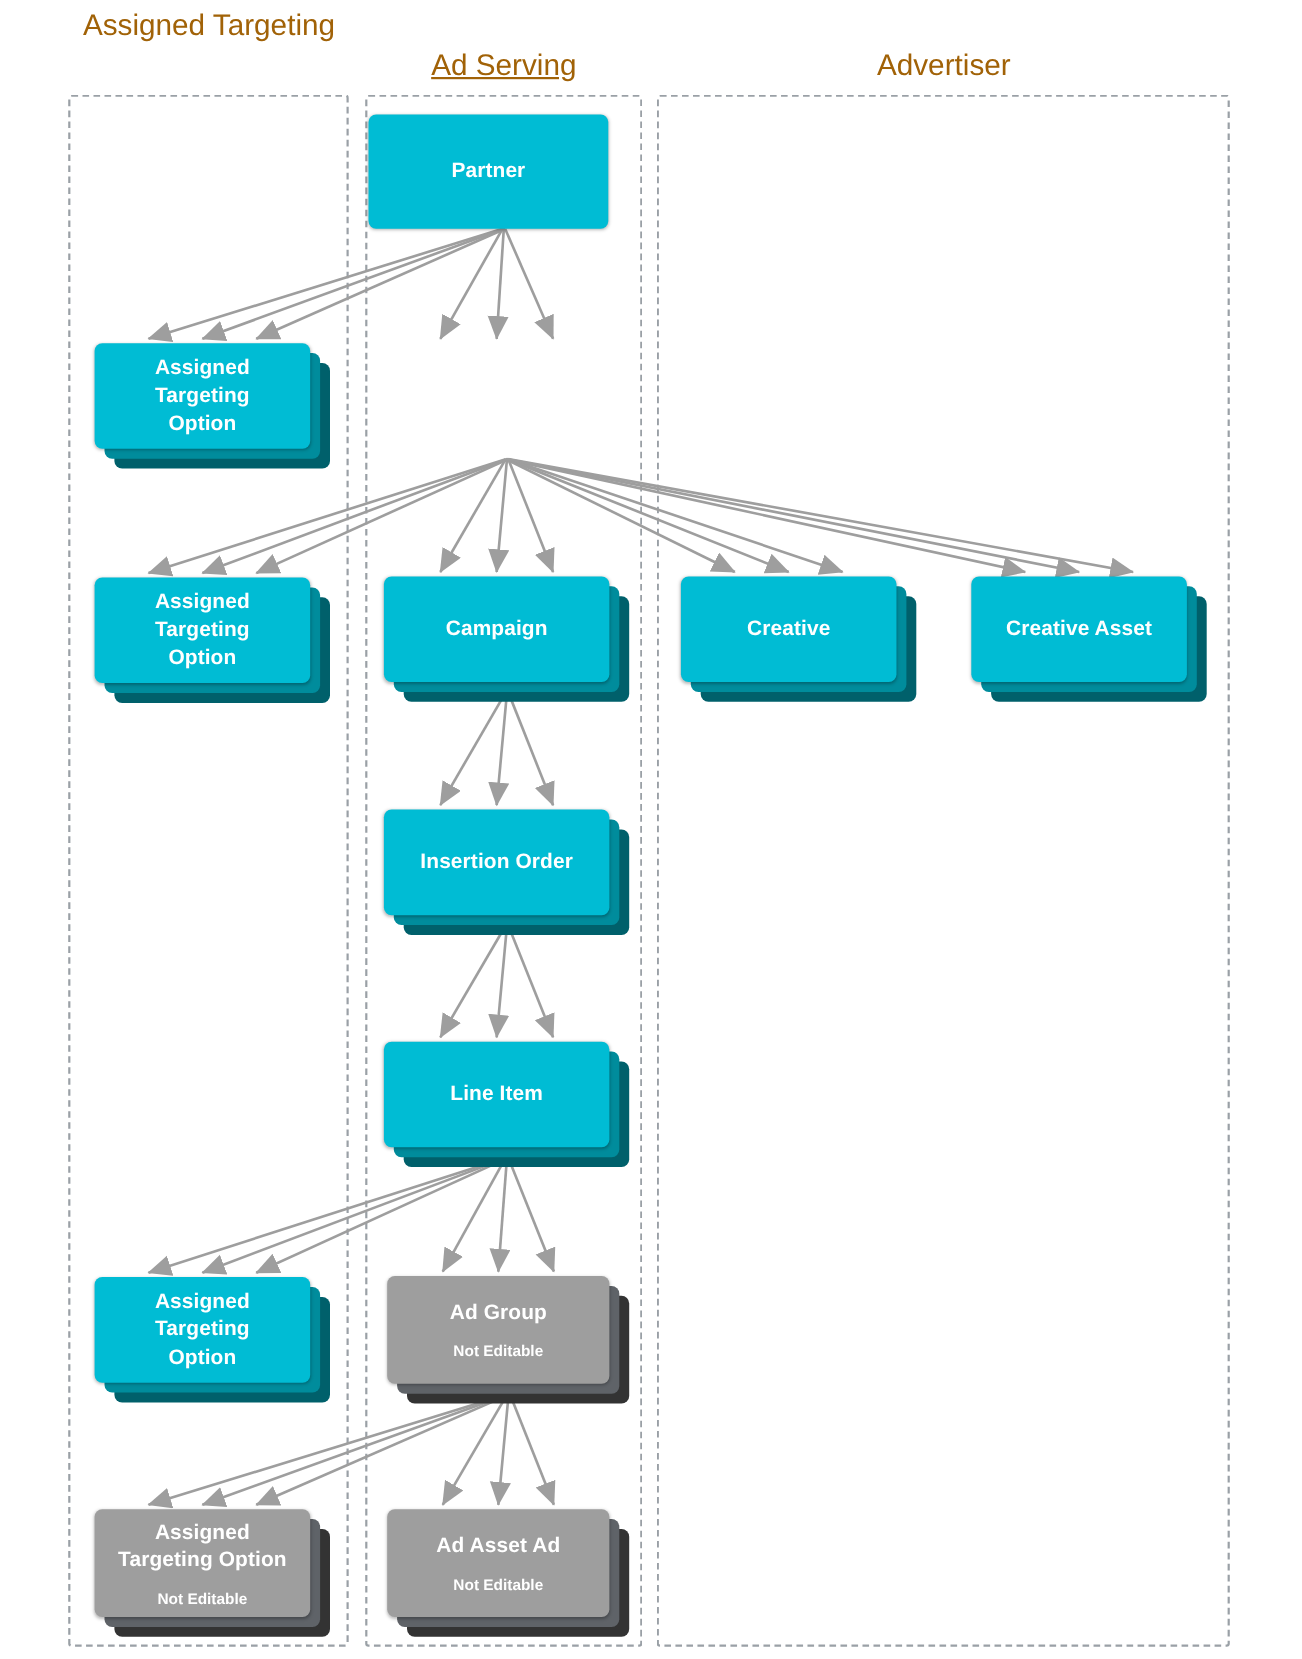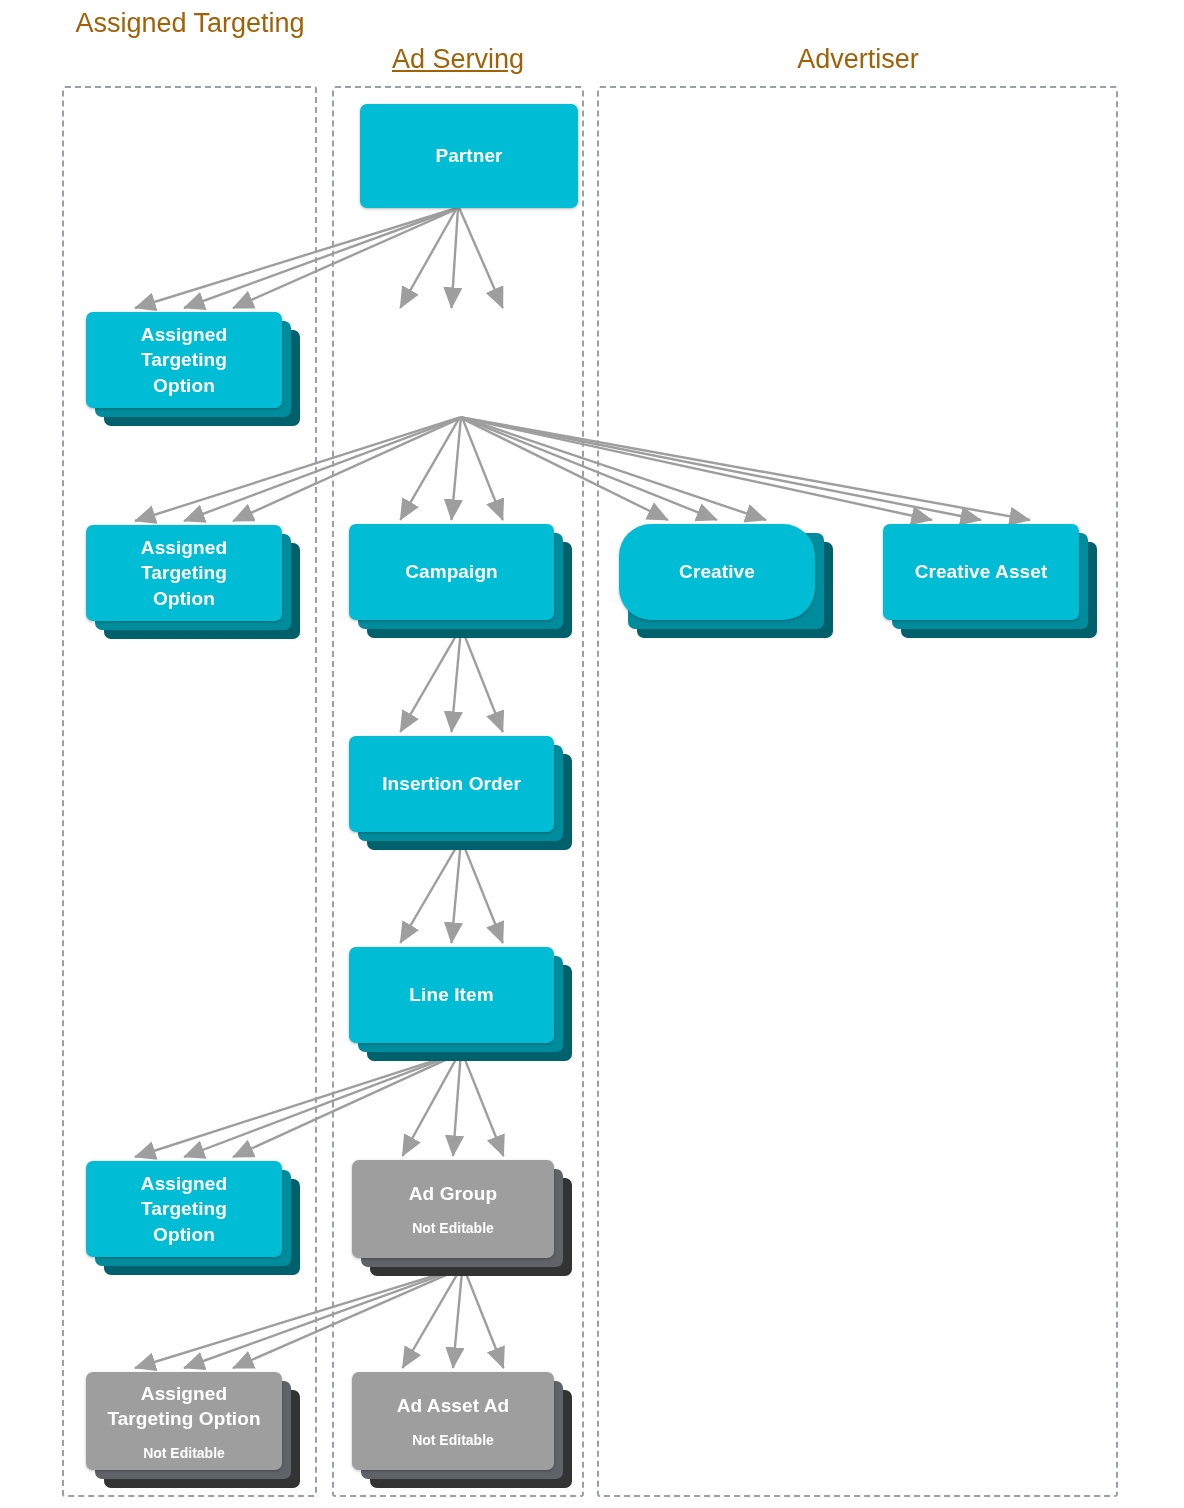--- a/index.html
+++ b/index.html
@@ -154,21 +154,21 @@
         <path d="M462.1,1052.4 L503.5,1156.0"></path>
         <path d="M461.2,1267.4 L135.0,1368.0"></path>
         <path d="M462.4,1267.4 L184.0,1368.0"></path>
         <path d="M463.6,1267.4 L233.0,1368.0"></path>
         <path d="M461.2,1267.4 L402.5,1368.0"></path>
         <path d="M462.4,1267.4 L453.0,1368.0"></path>
         <path d="M463.6,1267.4 L503.5,1368.0"></path>
       </g>
   </svg>
 
-  <div class="node teal" style="left:360px; top:104px; width:218px; height:112px;">
+  <div class="node teal" style="left:335px; top:104px; width:218px; height:112px;">
     <div class="layer front single-shadow" style="width:218px; height:104px;">
       <div class="node-title">Partner</div>
     </div>
   </div>
 
   <div class="node teal" style="left:86px; top:312px; width:196px; height:96px;">
     <div class="layer back" style="left:18px; top:18px; width:196px; height:96px;"></div>
     <div class="layer mid" style="left:9px; top:9px; width:196px; height:96px;"></div>
     <div class="layer front" style="width:196px; height:96px;">
       <div class="node-title">Assigned
@@ -192,21 +192,21 @@
     <div class="layer back" style="left:18px; top:18px; width:205px; height:96px;"></div>
     <div class="layer mid" style="left:9px; top:9px; width:205px; height:96px;"></div>
     <div class="layer front" style="width:205px; height:96px;">
       <div class="node-title">Campaign</div>
     </div>
   </div>
 
   <div class="node teal" style="left:619px; top:524px; width:196px; height:96px;">
     <div class="layer back" style="left:18px; top:18px; width:196px; height:96px;"></div>
     <div class="layer mid" style="left:9px; top:9px; width:196px; height:96px;"></div>
-    <div class="layer front" style="width:196px; height:96px;border-radius:32px;">
+    <div class="layer front" style="width:196px; height:96px;">
       <div class="node-title">Creative</div>
     </div>
   </div>
 
   <div class="node teal" style="left:883px; top:524px; width:196px; height:68px;">
     <div class="layer back" style="left:18px; top:18px; width:196px; height:96px;"></div>
     <div class="layer mid" style="left:9px; top:9px; width:196px; height:96px;"></div>
     <div class="layer front" style="width:196px; height:96px;">
       <div class="node-title">Creative Asset</div>
     </div>

